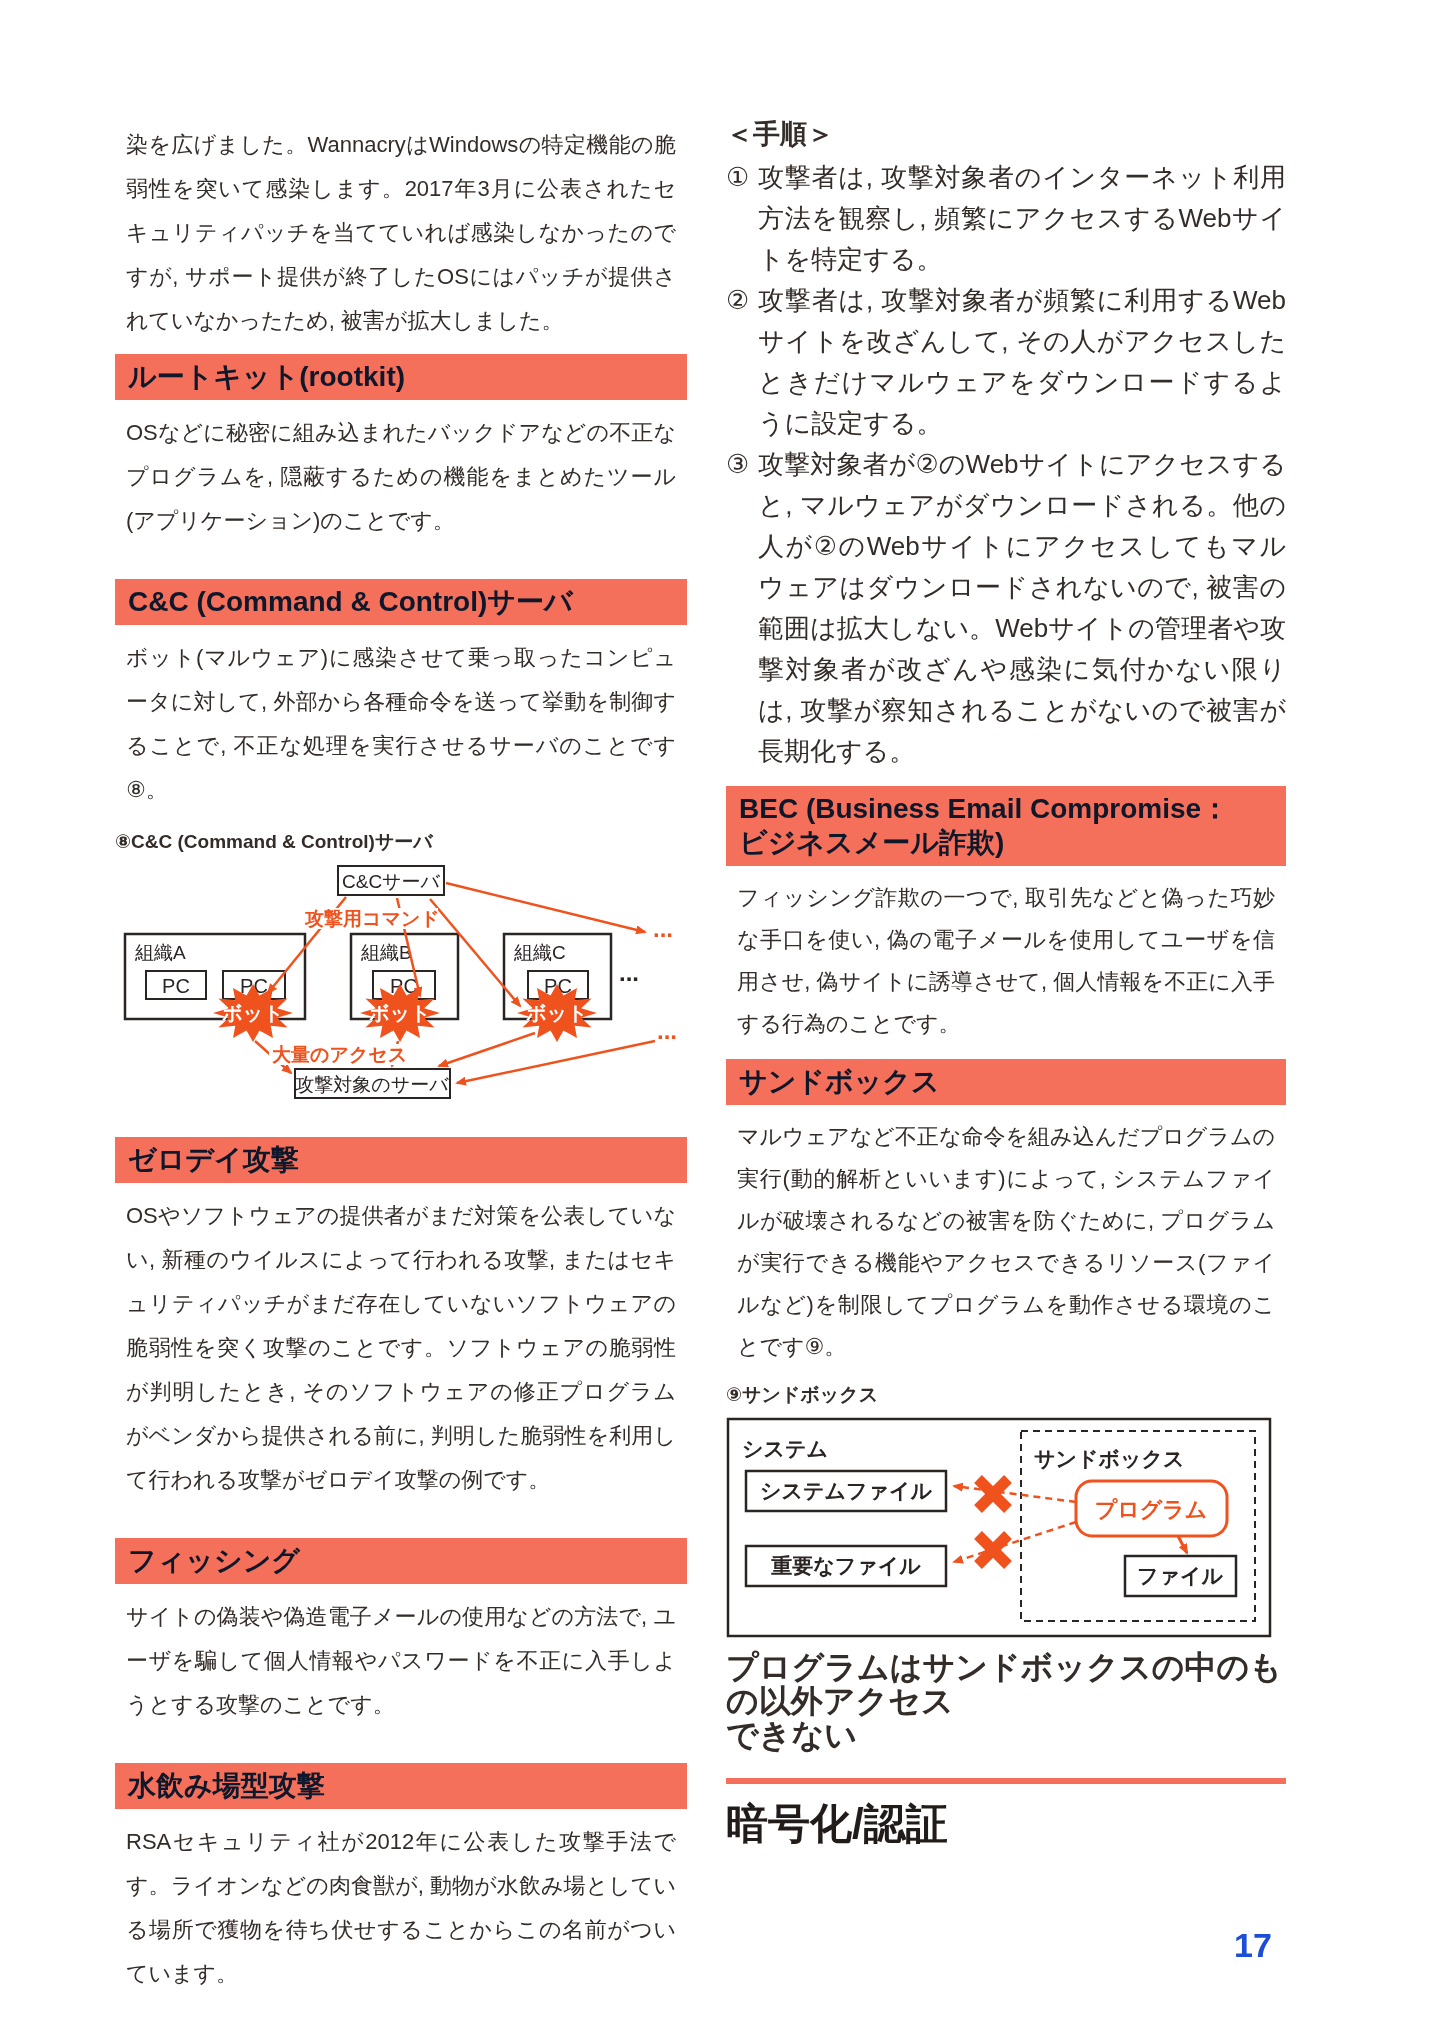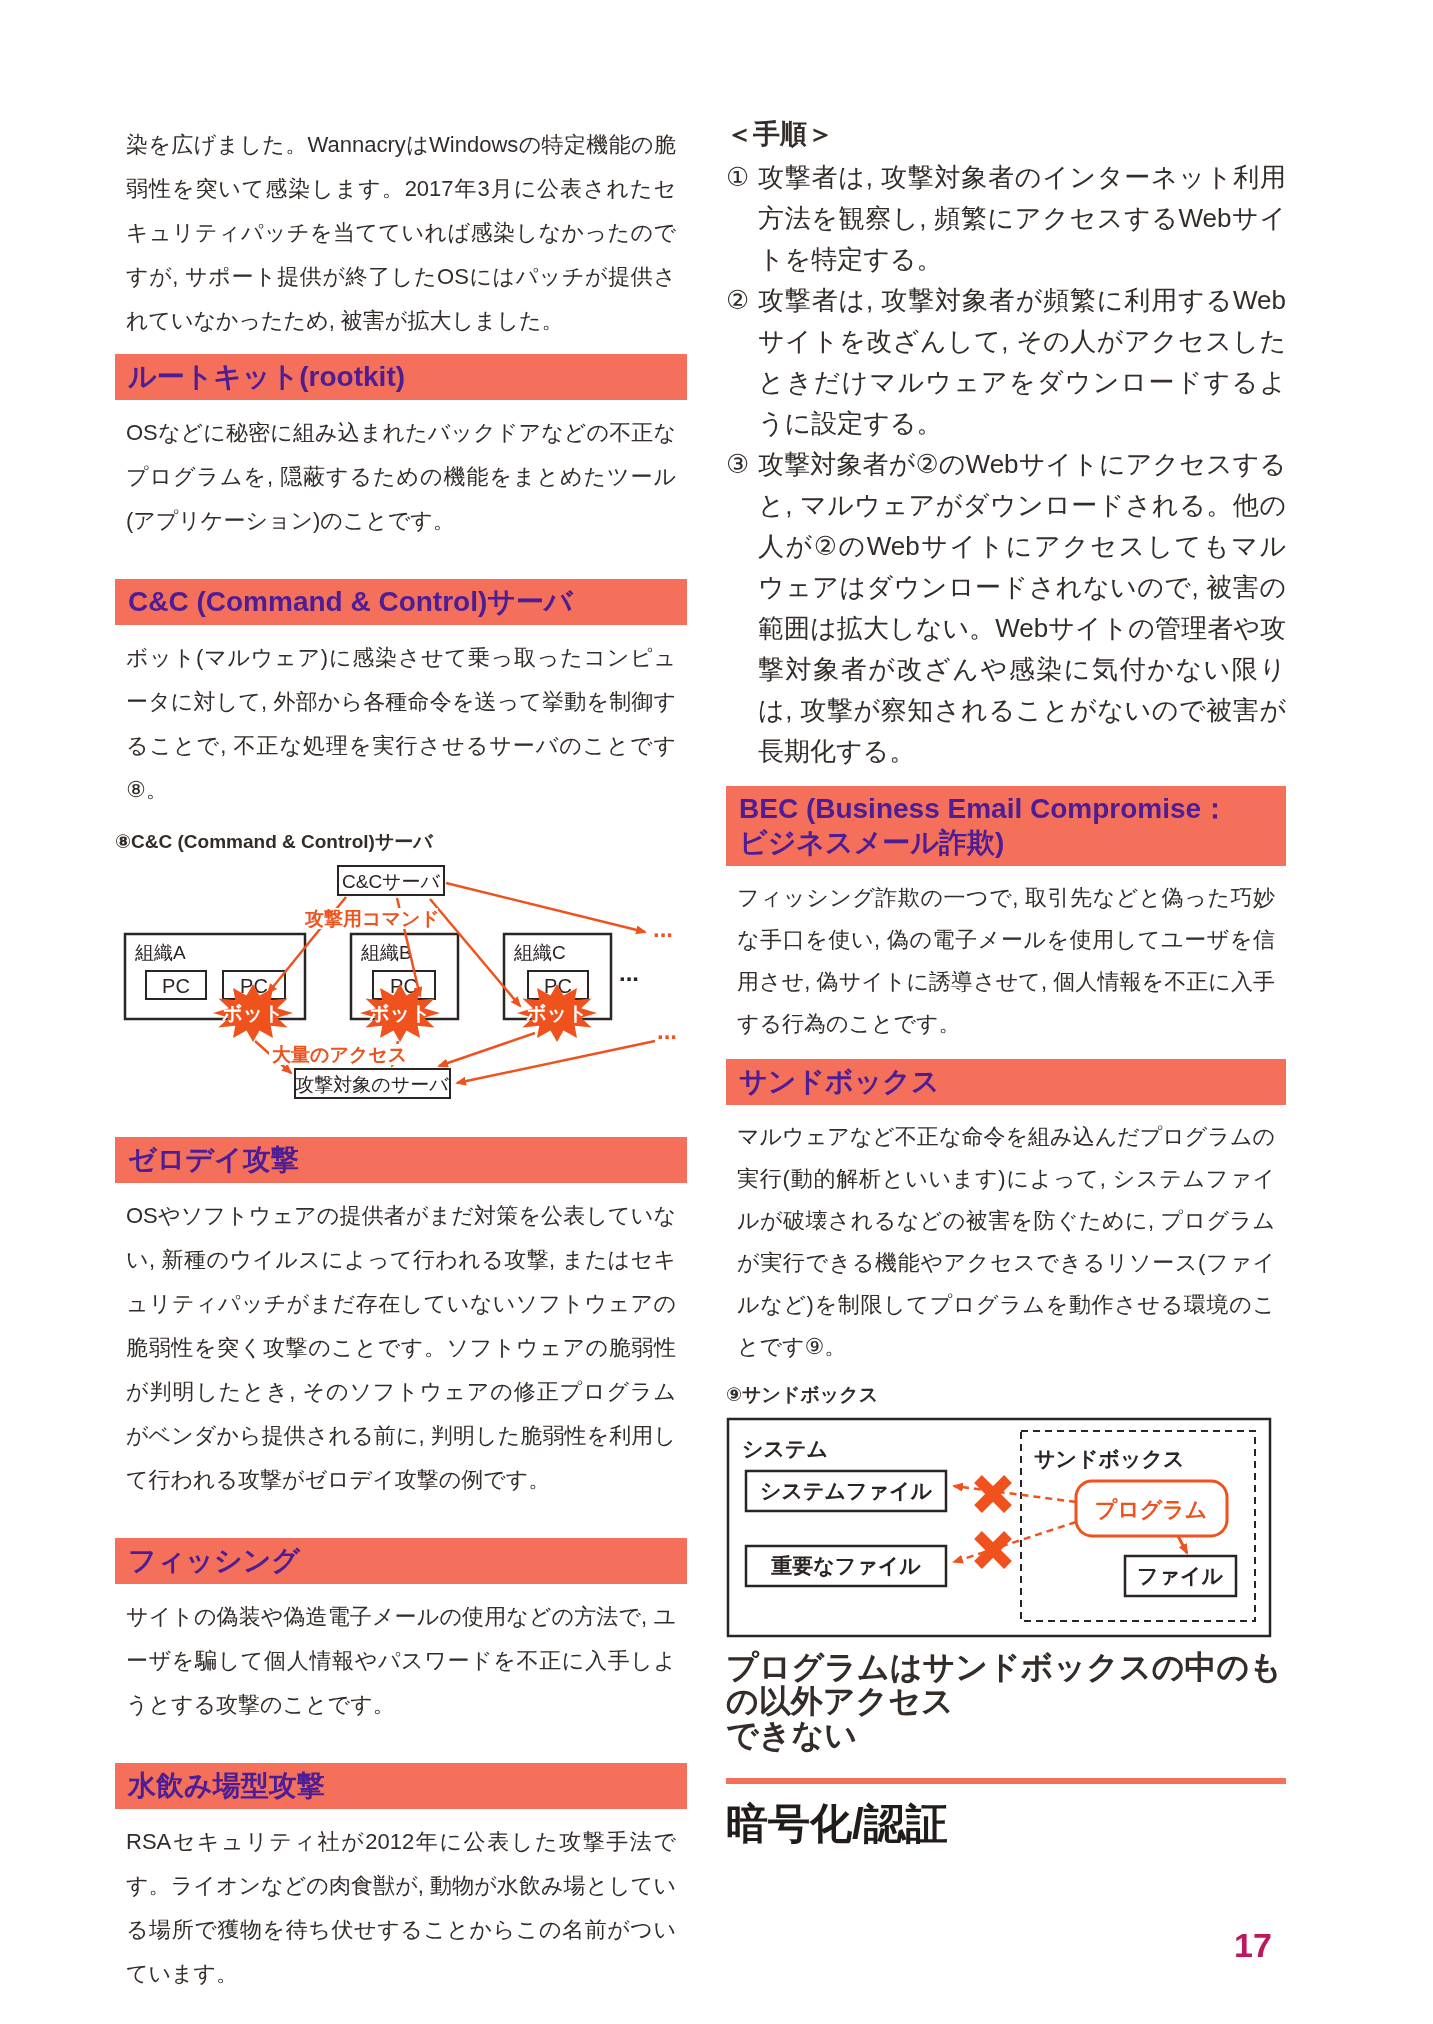--- a/index.html
+++ b/index.html
@@ -7,35 +7,35 @@
     width:1433px;height:2024px;background:#ffffff;position:relative;
     font-family:"Liberation Sans","DejaVu Sans",sans-serif;
     color:#332c29;overflow:hidden;
   }
   .col{position:absolute;top:112px}
   #col-left{left:115px;width:572px}
   #col-right{left:726px;width:560px}
   p.body{font-size:22px;line-height:44px;margin:11px;text-align:justify;text-justify:inter-ideograph}
   #col-right p.body{line-height:42px}
   .bar{
-    box-sizing:border-box;width:100%;background:#f4705a;color:#4c1d95;
+    box-sizing:border-box;width:100%;background:#f4705a;color:#0f172a;
     font-weight:bold;font-size:28px;line-height:34px;padding:6px 13px;
     margin:36px 0 8px 0;
   }
   .bar.first{margin-top:8px}
   .bar.two{white-space:pre-line}
   .figcap{font-weight:bold;font-size:19px;line-height:31px;margin:14px 0 4px 0}
   .steps-heading{font-weight:bold;font-size:27px;line-height:45px;margin:0}
   .step{display:flex;font-size:26px;line-height:41px}
   .step .num{flex:0 0 32px}
   .step .txt{flex:1;text-align:justify}
   .note{font-weight:bold;font-size:32px;line-height:34px;white-space:pre-line;margin:6px 0 0 0}
   .rule{height:6px;background:#f4705a;margin:26px 0 0 0}
   .bighead{font-size:42px;font-weight:bold;color:#211c1a;margin:16px 0 0 0;line-height:48px}
-  .pageno{position:absolute;left:1234px;top:1926px;font-size:34px;font-weight:600;color:#be185d}
+  .pageno{position:absolute;left:1234px;top:1926px;font-size:34px;font-weight:600;color:#1d4ed8}
   svg{display:block;margin:4px 0 0 0}
   svg text{font-family:"Liberation Sans","DejaVu Sans",sans-serif}
 </style>
 </head>
 <body>
 
 <div class="col" id="col-left">
 
   <p class="body">染を広げました。WannacryはWindowsの特定機能の脆弱性を突いて感染します。2017年3月に公表されたセキュリティパッチを当てていれば感染しなかったのですが, サポート提供が終了したOSにはパッチが提供されていなかったため, 被害が拡大しました。</p>
 

